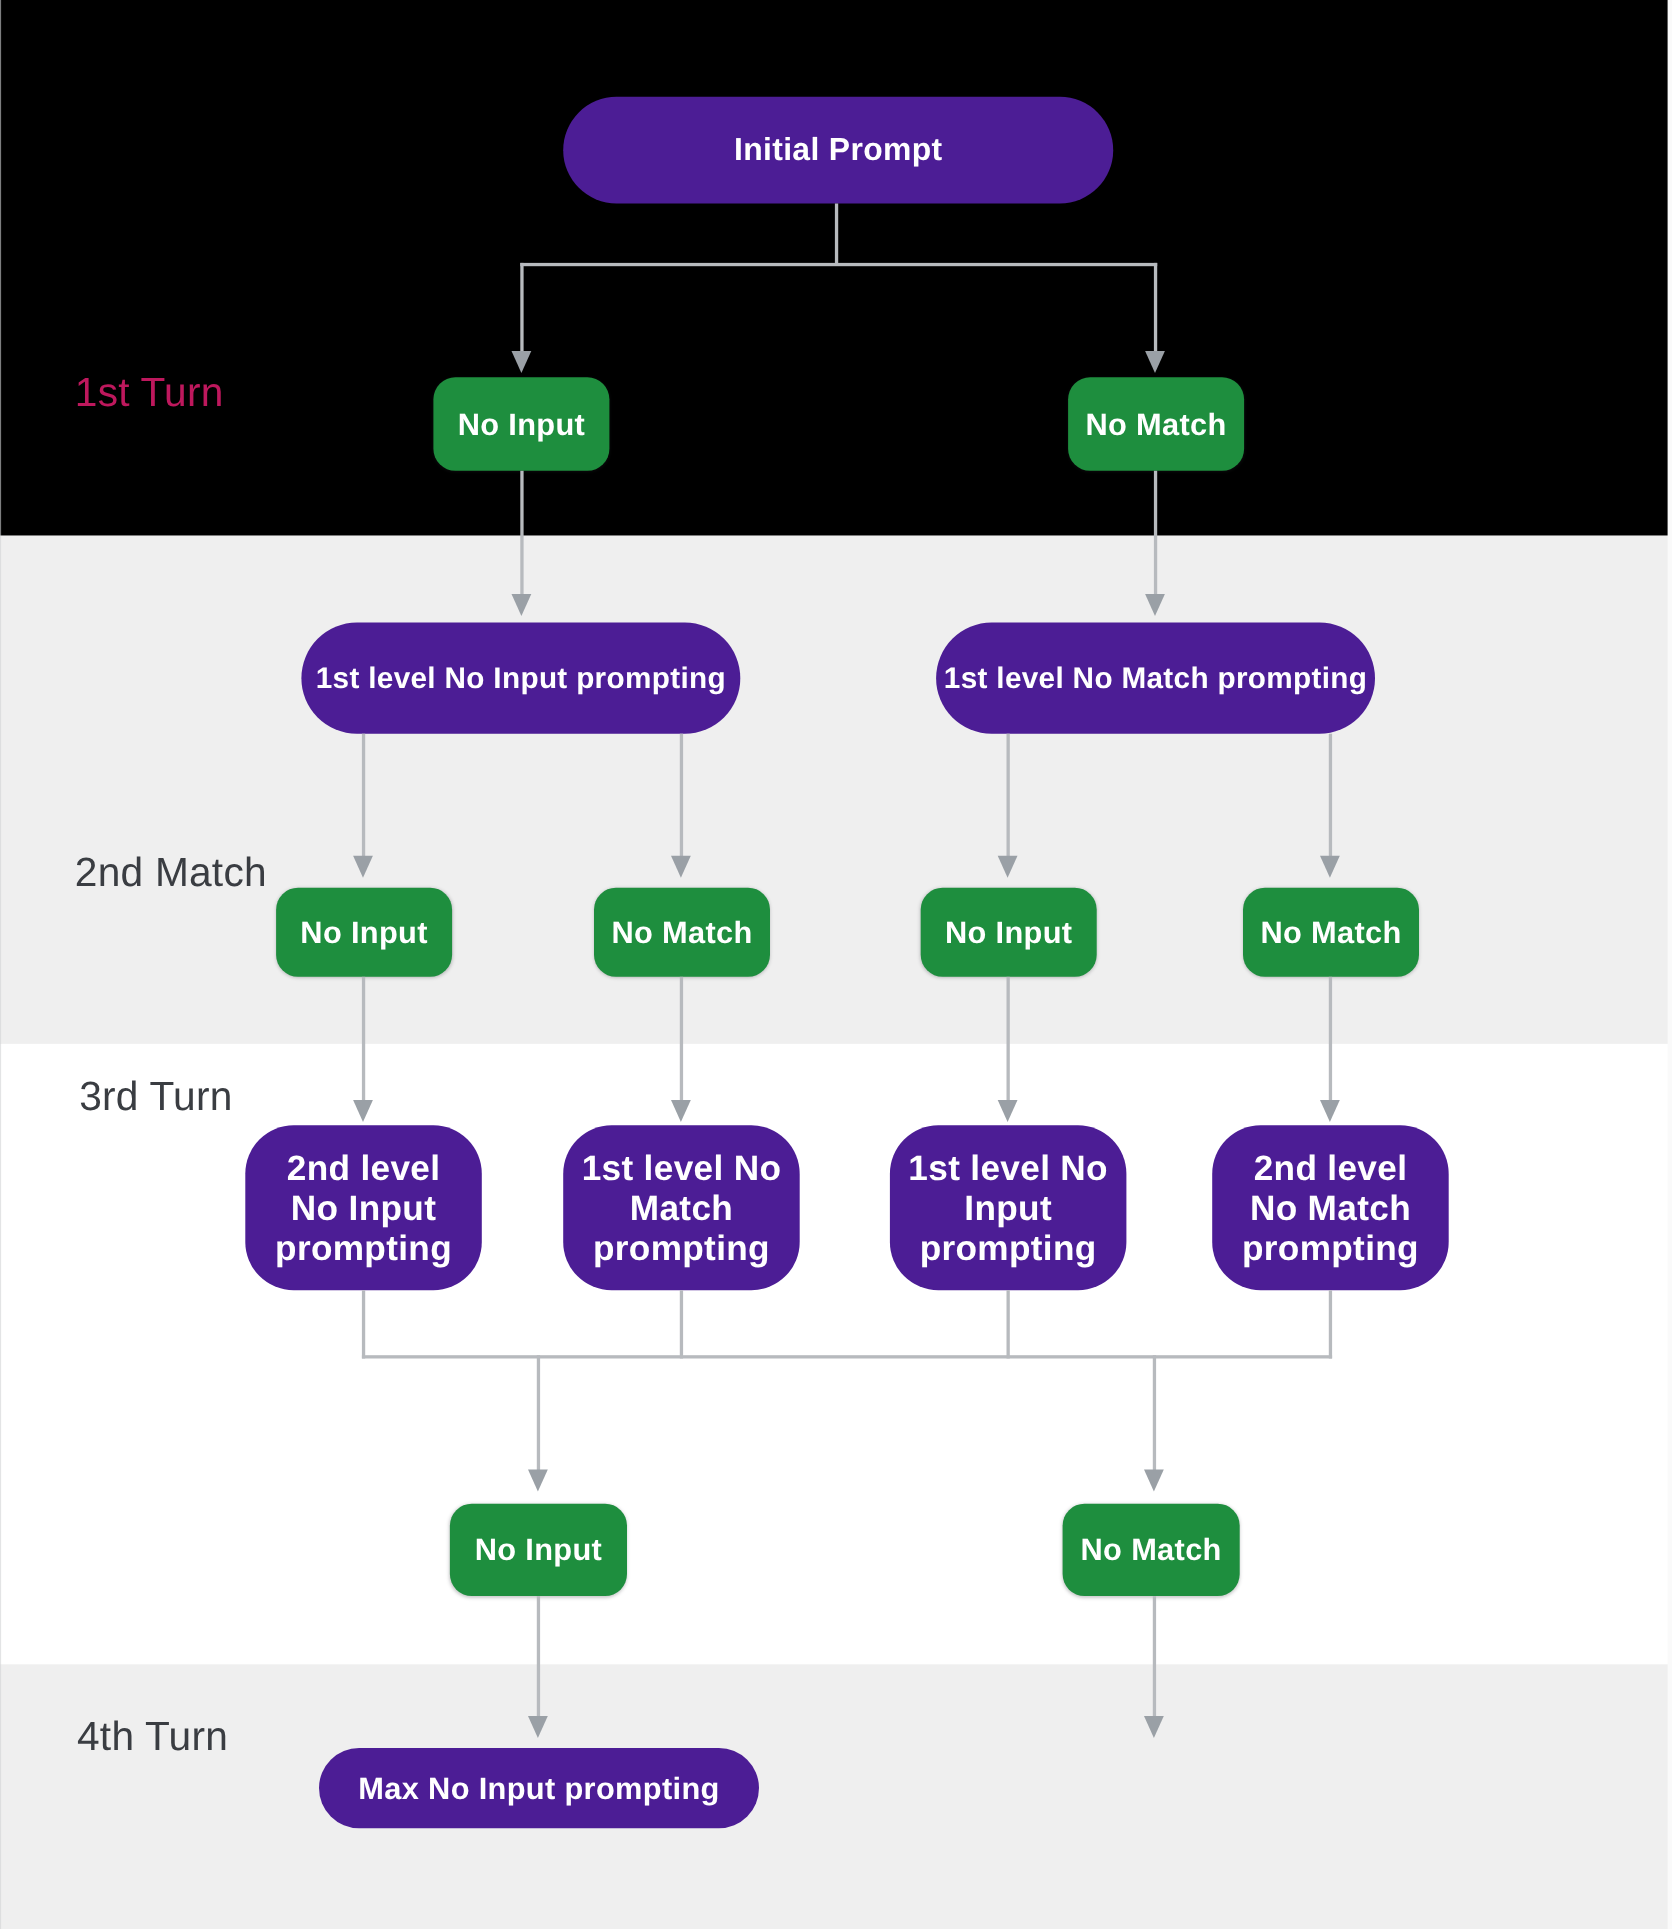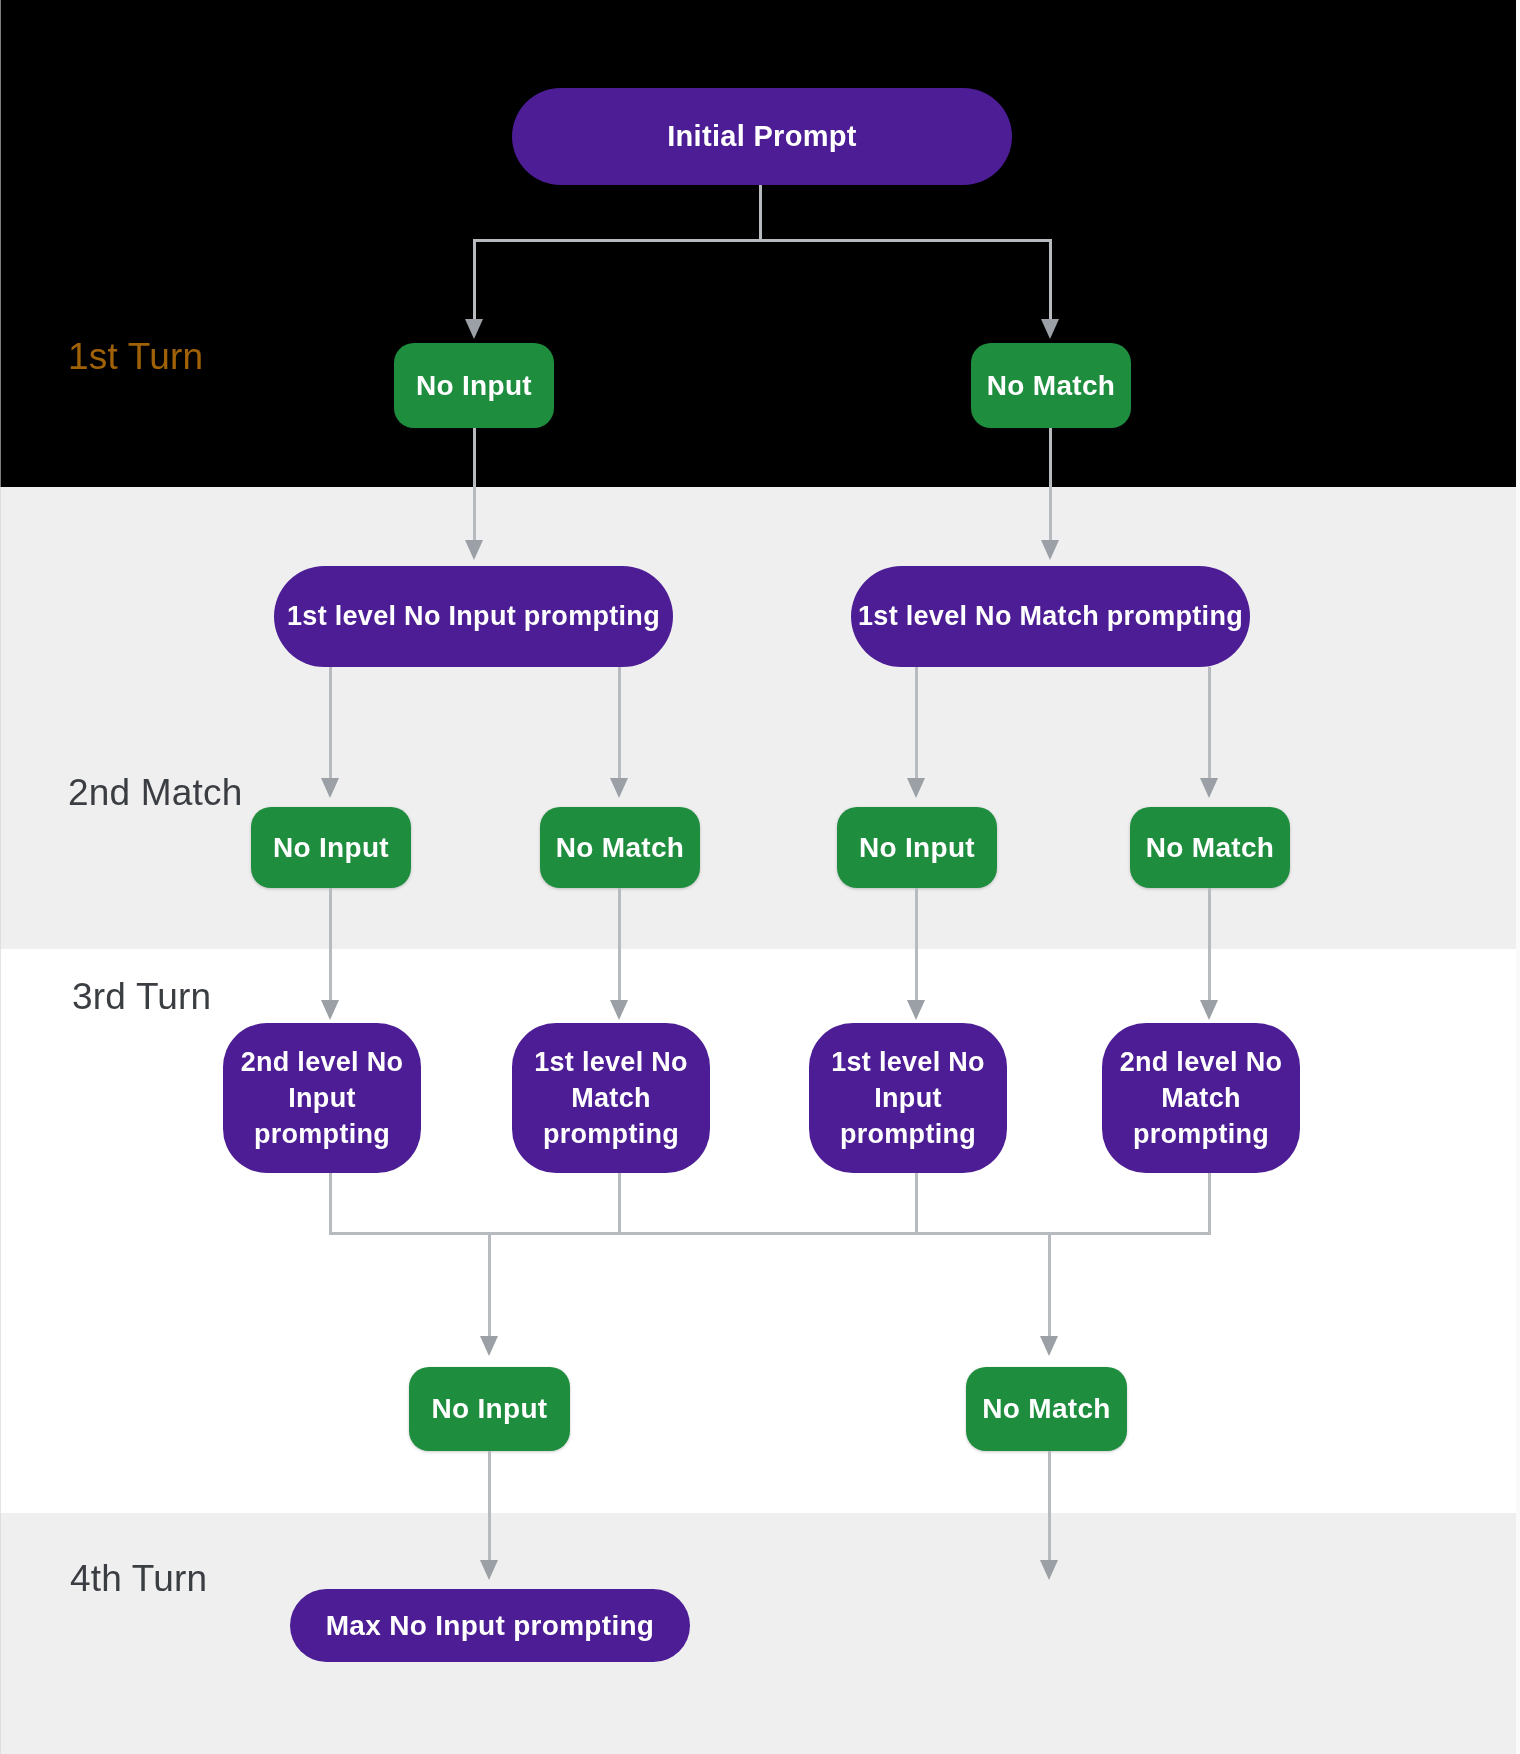--- a/index.html
+++ b/index.html
@@ -13,21 +13,21 @@
   #band-2{top:487px;height:462px;background:#efefef;}
   #band-3{top:949px;height:564px;background:#ffffff;}
   #band-4{top:1513px;height:241px;background:#efefef;}
   #edge-right{position:absolute;top:0;right:0;width:4px;height:1754px;background:#fafafa;}
   #edge-left{position:absolute;top:0;left:0;width:1px;height:1754px;background:#d0d2d4;opacity:.6;}
 
   .turn-label{
     position:absolute;font-size:37px;font-weight:400;color:#3a3d42;
     letter-spacing:.2px;white-space:nowrap;
   }
-  .turn-label.on-black{color:#a16207;}
+  .turn-label.on-black{color:#be185d;}
 
   .node{
     position:absolute;display:flex;align-items:center;justify-content:center;
     text-align:center;color:#ffffff;font-weight:600;letter-spacing:.3px;
     box-sizing:border-box;
   }
   .blue{background:#4c1d95;}
   .green{background:#1e8e3e;box-shadow:0 1px 3px rgba(40,44,48,.25);}
   .pill{border-radius:60px;}
   .soft{border-radius:44px;}
@@ -39,21 +39,21 @@
 
   #t2-pill-ni{left:274px;top:566px;width:399px;height:101px;font-size:27px;line-height:35px;}
   #t2-pill-nm{left:851px;top:566px;width:399px;height:101px;font-size:27px;line-height:35px;}
 
   .g2{top:807px;width:160px;height:81px;font-size:28px;}
   #t2-b1{left:251px;}
   #t2-b2{left:540px;}
   #t2-b3{left:837px;}
   #t2-b4{left:1130px;}
 
-  .b3{top:1023px;width:198px;height:150px;font-size:27px;line-height:36px;padding:0 14px;}
+  .b3{top:1023px;width:215px;height:150px;font-size:32px;line-height:36px;padding:0 14px;}
   #t3-b1{left:223px;}
   #t3-b2{left:512px;}
   #t3-b3{left:809px;}
   #t3-b4{left:1102px;}
 
   .gm{top:1367px;width:161px;height:84px;font-size:28px;}
   #t3-merge-ni{left:409px;}
   #t3-merge-nm{left:966px;}
 
   .maxpill{top:1589px;width:400px;height:73px;font-size:28px;}

